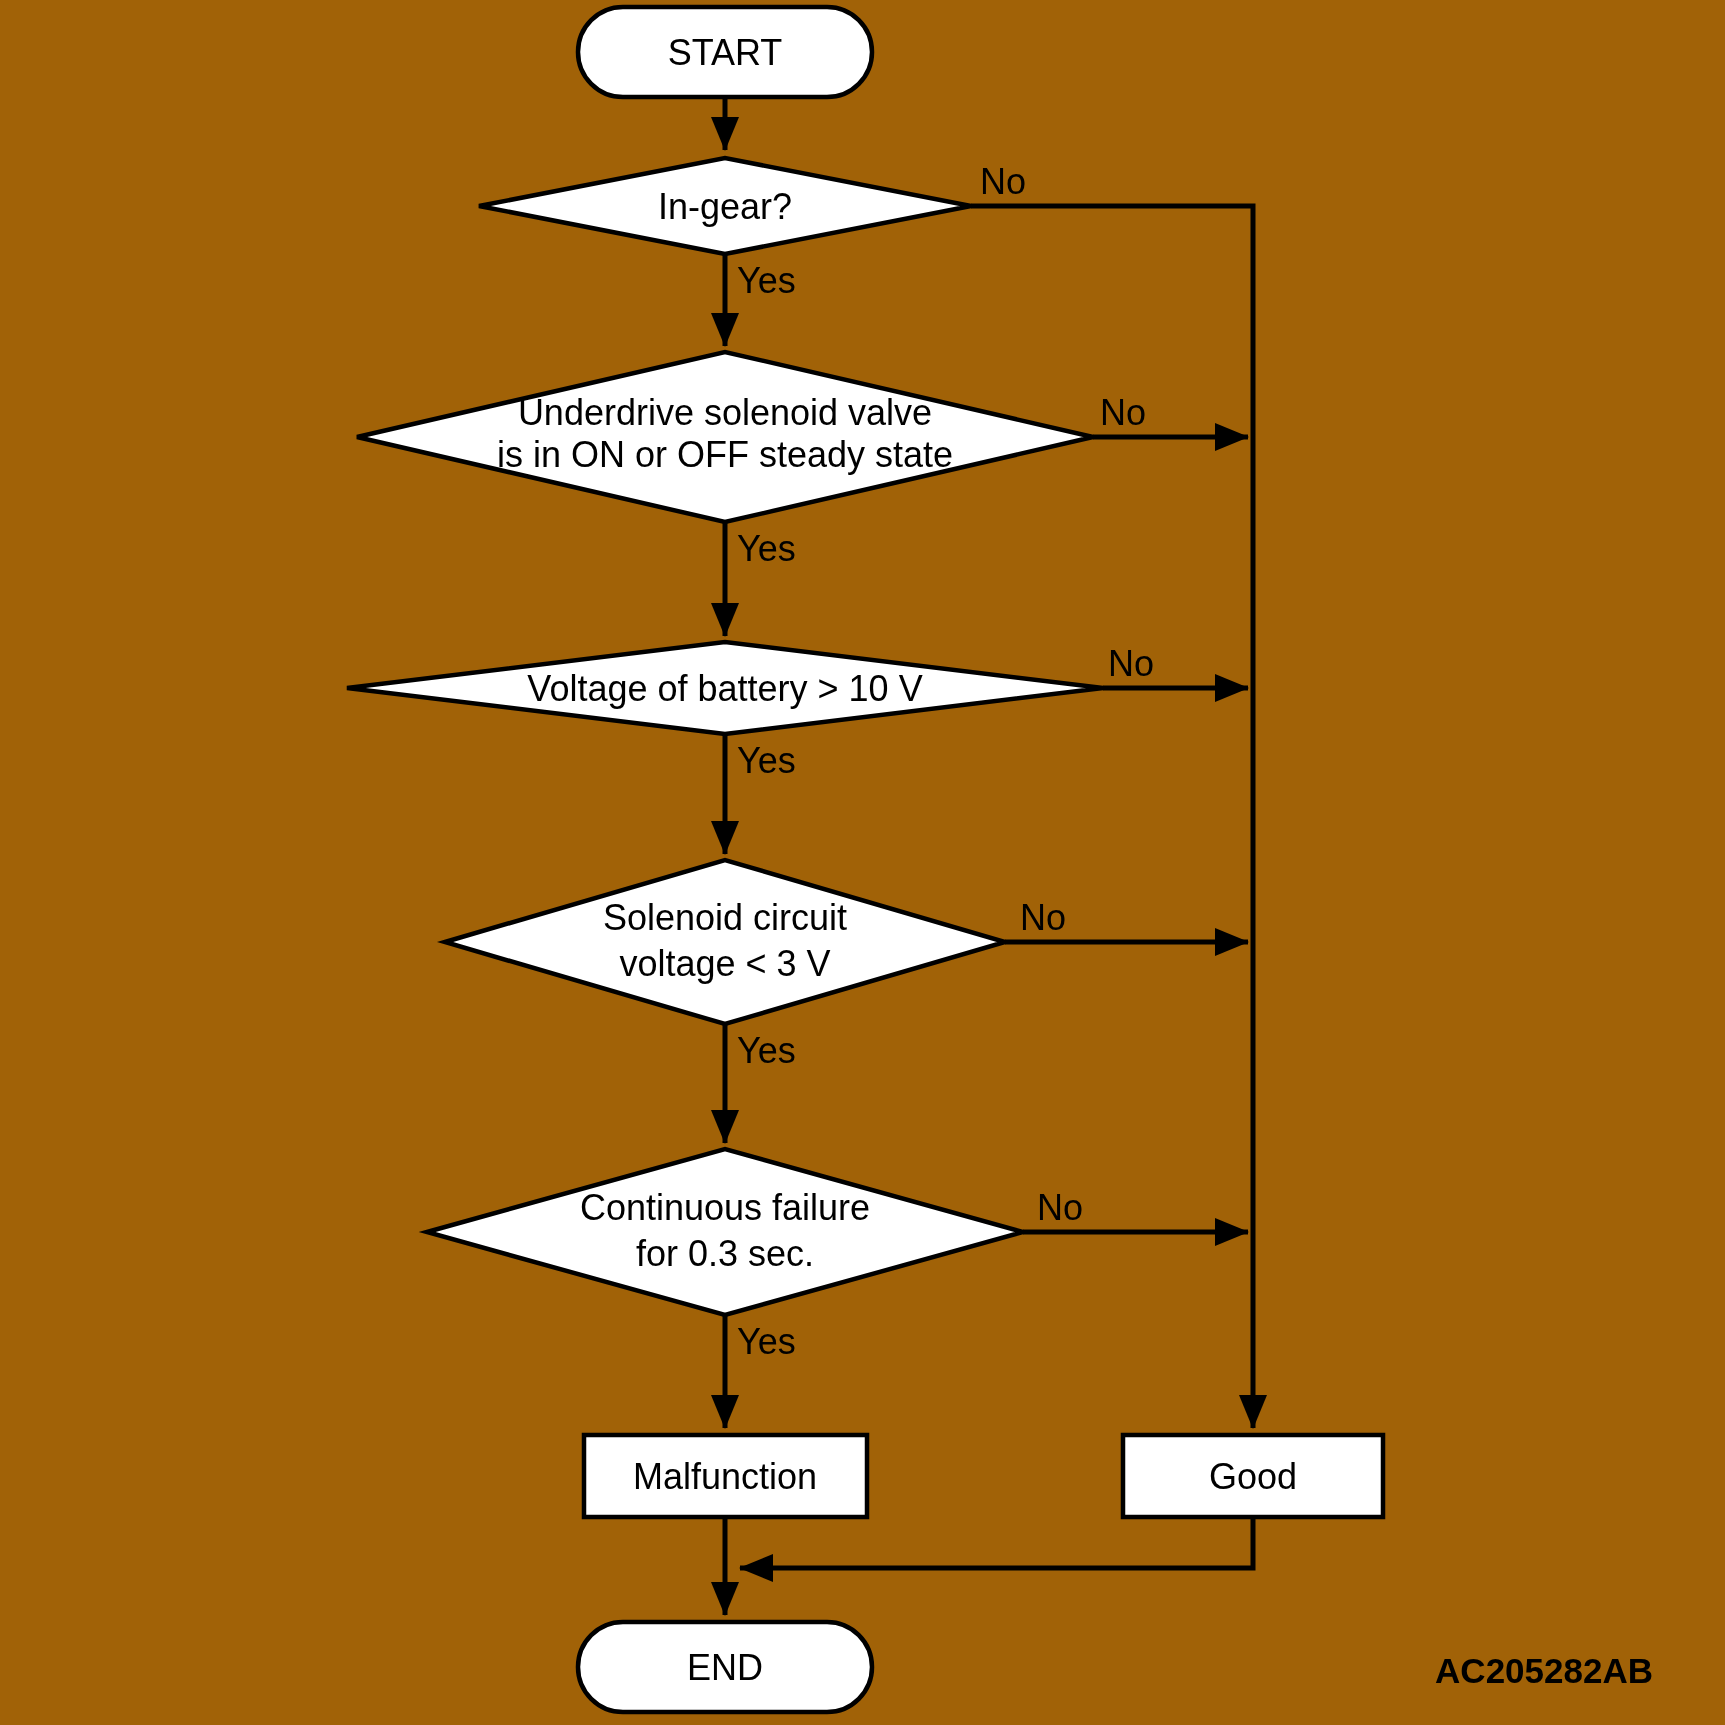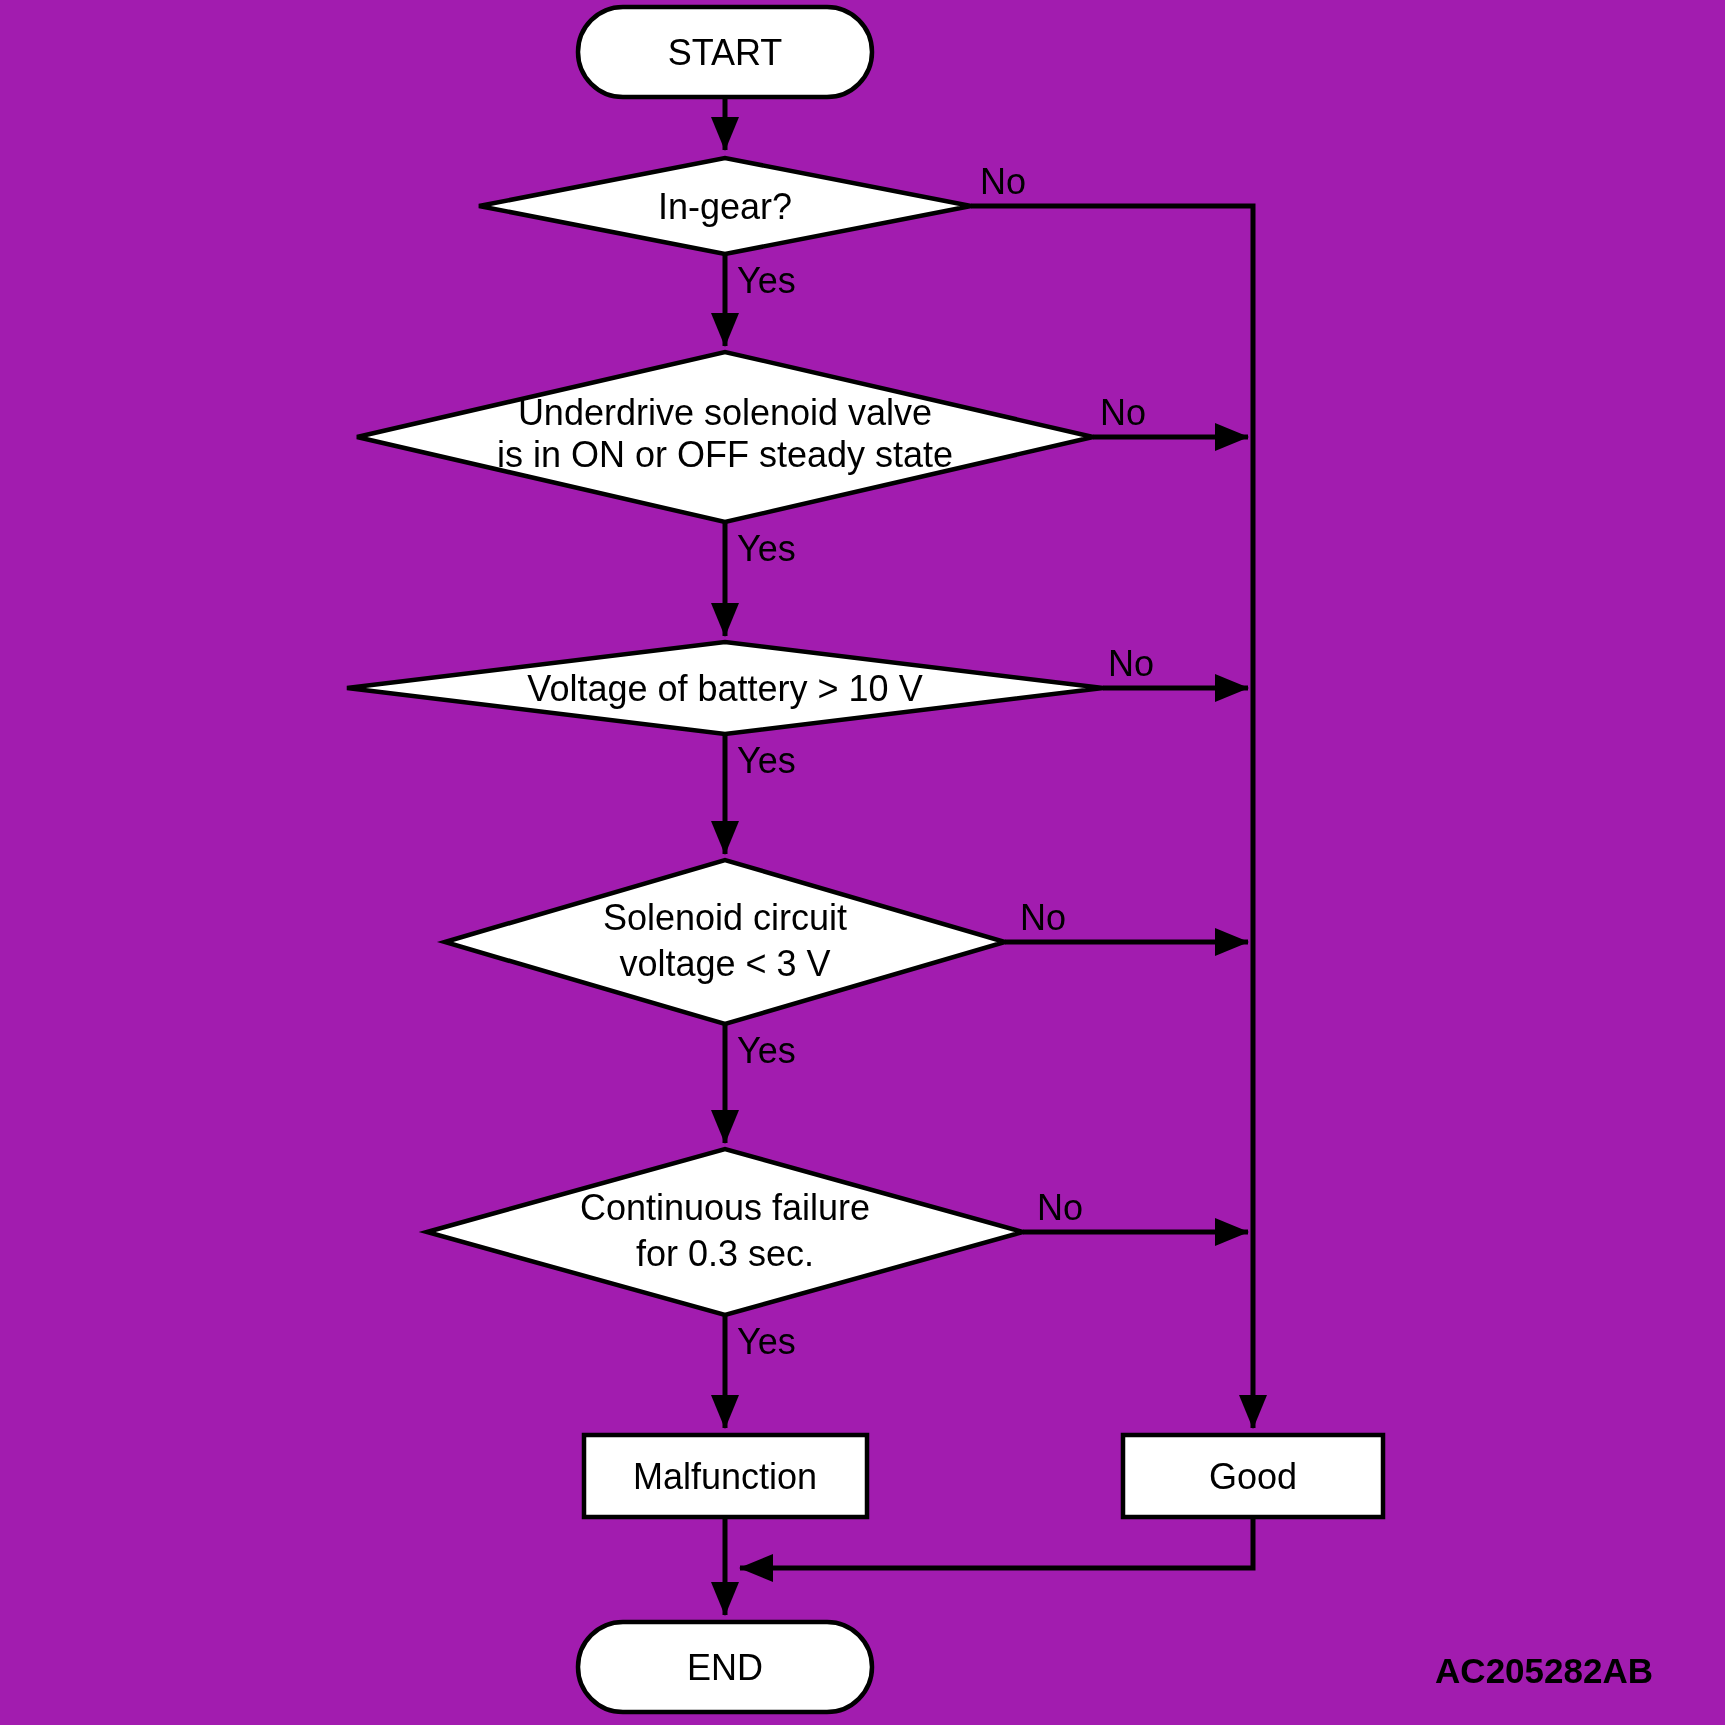--- a/index.html
+++ b/index.html
@@ -8,21 +8,21 @@
     background: #ffffff;
     width: 1725px;
     height: 1725px;
     overflow: hidden;
     font-family: "Liberation Sans", sans-serif;
   }
   .stage {
     position: relative;
     width: 1725px;
     height: 1725px;
-    background: #a21caf;
+    background: #a16207;
   }
   svg { display: block; }
   .shape {
     fill: #ffffff;
     stroke: #000000;
     stroke-width: 4.5;
   }
   .edge {
     fill: none;
     stroke: #000000;

